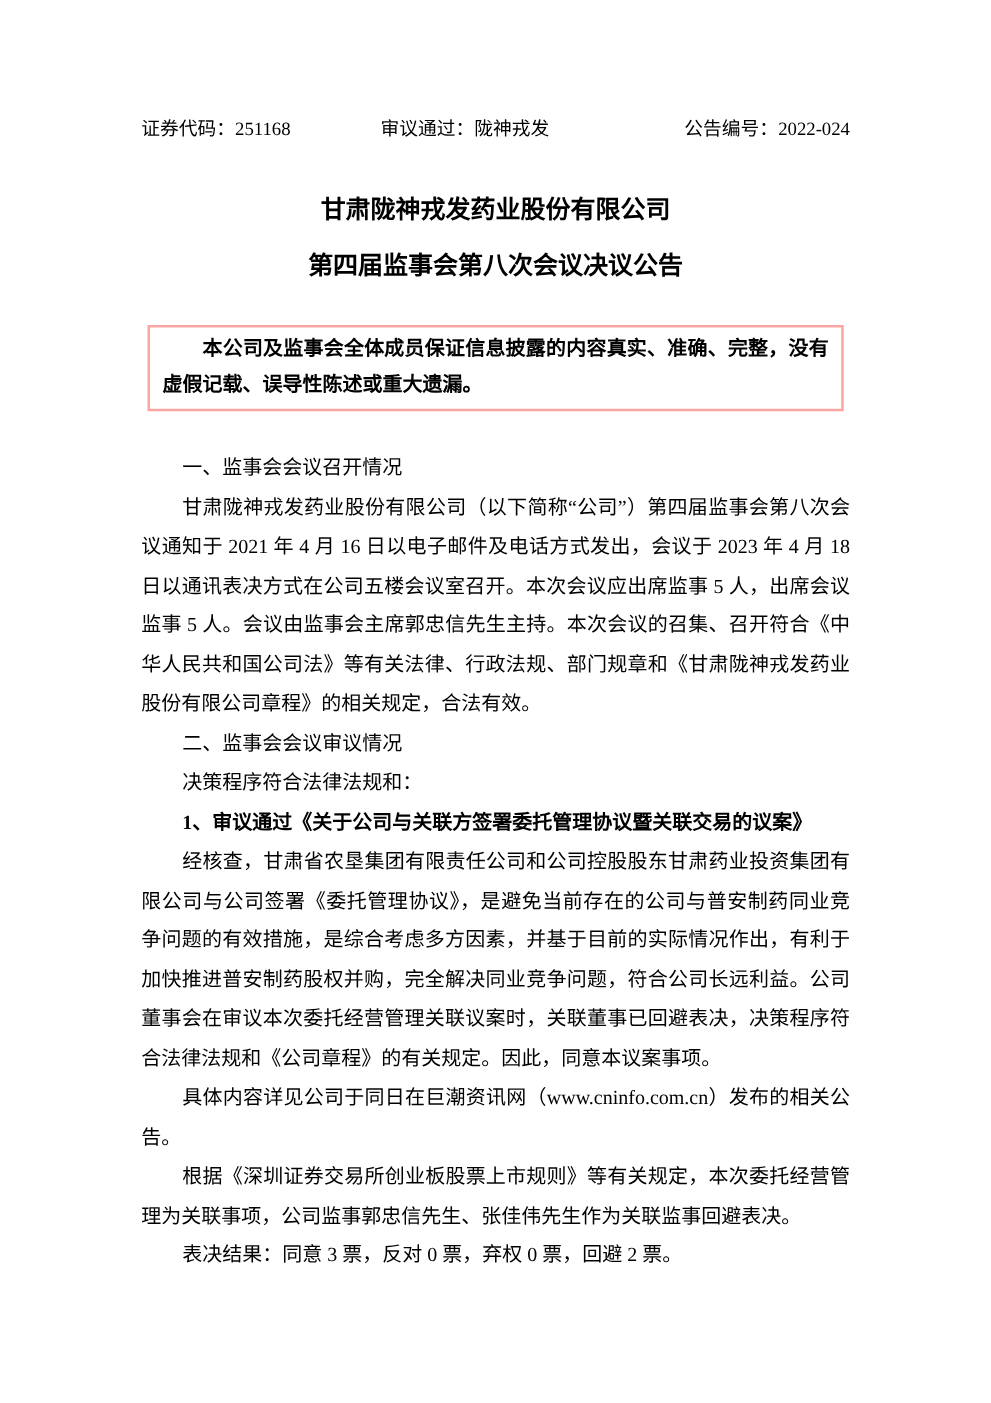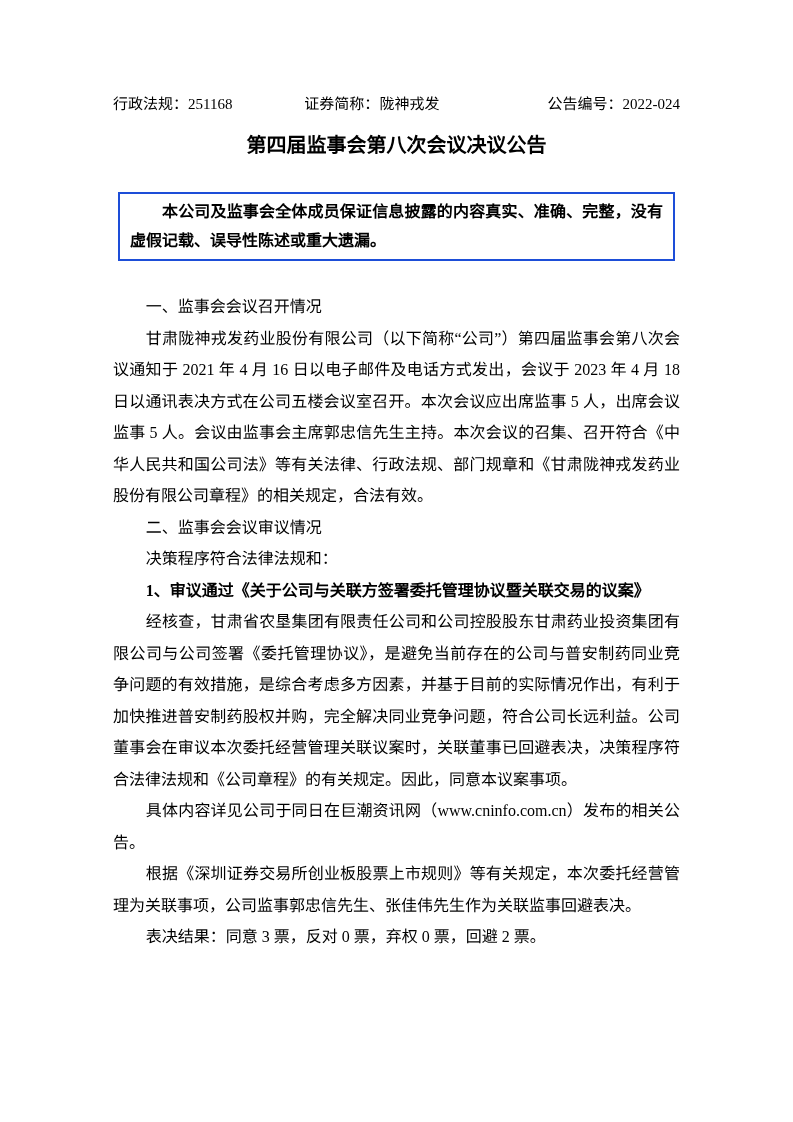--- a/index.html
+++ b/index.html
@@ -34,21 +34,21 @@
     text-align: center;
     font-size: 20px;
     font-weight: bold;
     line-height: 28px;
   }
   .title-line.first  { margin-top: 40px; }
   .title-line.second { margin-top: 17px; }
   
   .disclaimer-box {
     margin: 33px 5px 0 5px;
-    border: 2px solid #1d4ed8;
+    border: 2px solid #fca5a5;
     padding: 3px 10px 4px 10px;
   }
   .disclaimer-box p {
     margin: 0;
     font-size: 16px;
     font-weight: bold;
     line-height: 29px;
     text-indent: 2em;
     text-align: justify;
   }
@@ -67,25 +67,26 @@
   .p-heading { font-weight: normal; }
   .p-bold    { font-weight: bold; }
 </style>
 </head>
 <body>
 
 <div class="page">
   <div class="content">
 
     <div class="meta-row">
-      <span class="meta-item meta-code"><span>行政法规：</span><span>251168</span></span>
-      <span class="meta-item meta-abbr"><span>证券简称：</span><span>陇神戎发</span></span>
+      <span class="meta-item meta-code"><span>证券代码：</span><span>251168</span></span>
+      <span class="meta-item meta-abbr"><span>审议通过：</span><span>陇神戎发</span></span>
       <span class="meta-item meta-no"><span>公告编号：</span><span>2022-024</span></span>
     </div>
 
+    <div class="title-line first">甘肃陇神戎发药业股份有限公司</div>
     <div class="title-line second">第四届监事会第八次会议决议公告</div>
 
     <div class="disclaimer-box">
       <p>本公司及监事会全体成员保证信息披露的内容真实、准确、完整，没有虚假记载、误导性陈述或重大遗漏。</p>
     </div>
 
     <div class="body-text">
 
     <p class="p-heading">一、监事会会议召开情况</p>
         <p class="p-para">甘肃陇神戎发药业股份有限公司（以下简称“公司”）第四届监事会第八次会议通知于 2021 年 4 月 16 日以电子邮件及电话方式发出，会议于 2023 年 4 月 18 日以通讯表决方式在公司五楼会议室召开。本次会议应出席监事 5 人，出席会议监事 5 人。会议由监事会主席郭忠信先生主持。本次会议的召集、召开符合《中华人民共和国公司法》等有关法律、行政法规、部门规章和《甘肃陇神戎发药业股份有限公司章程》的相关规定，合法有效。</p>

